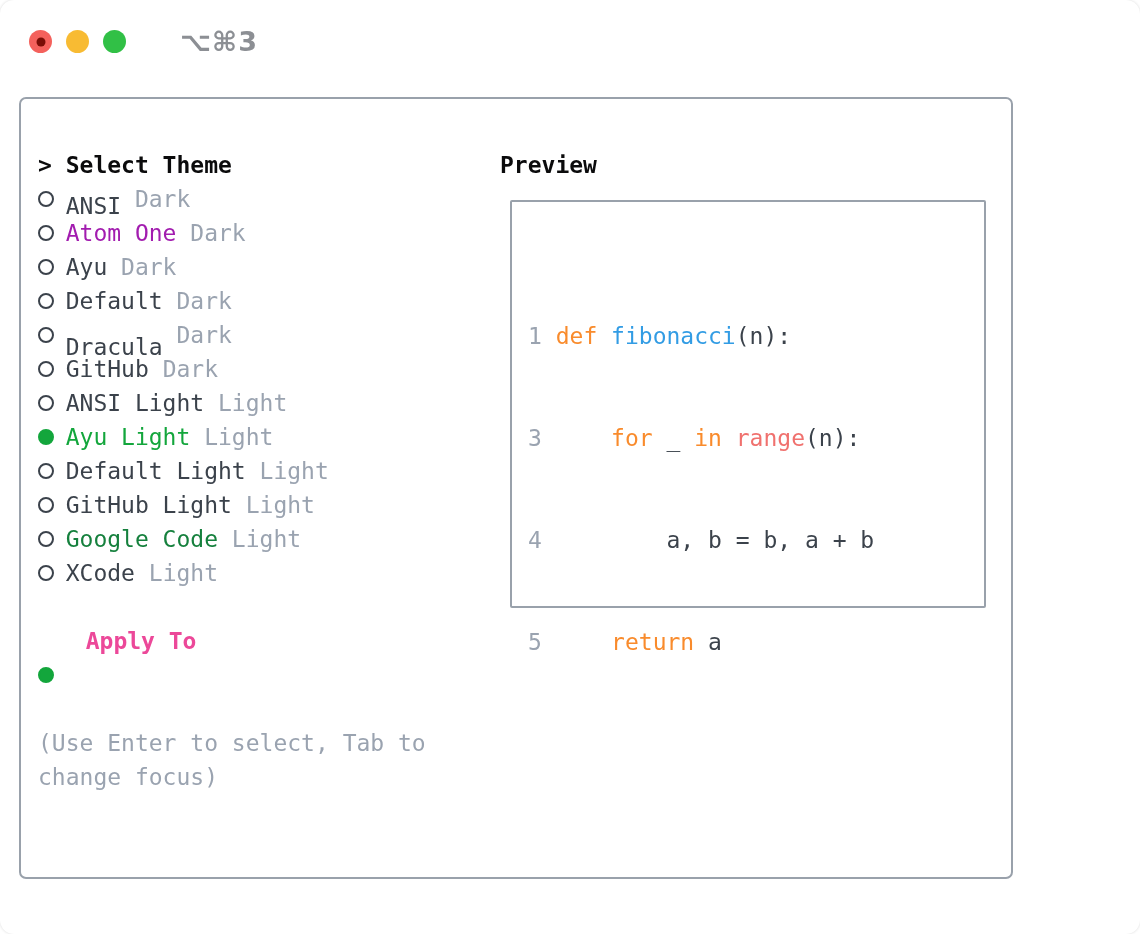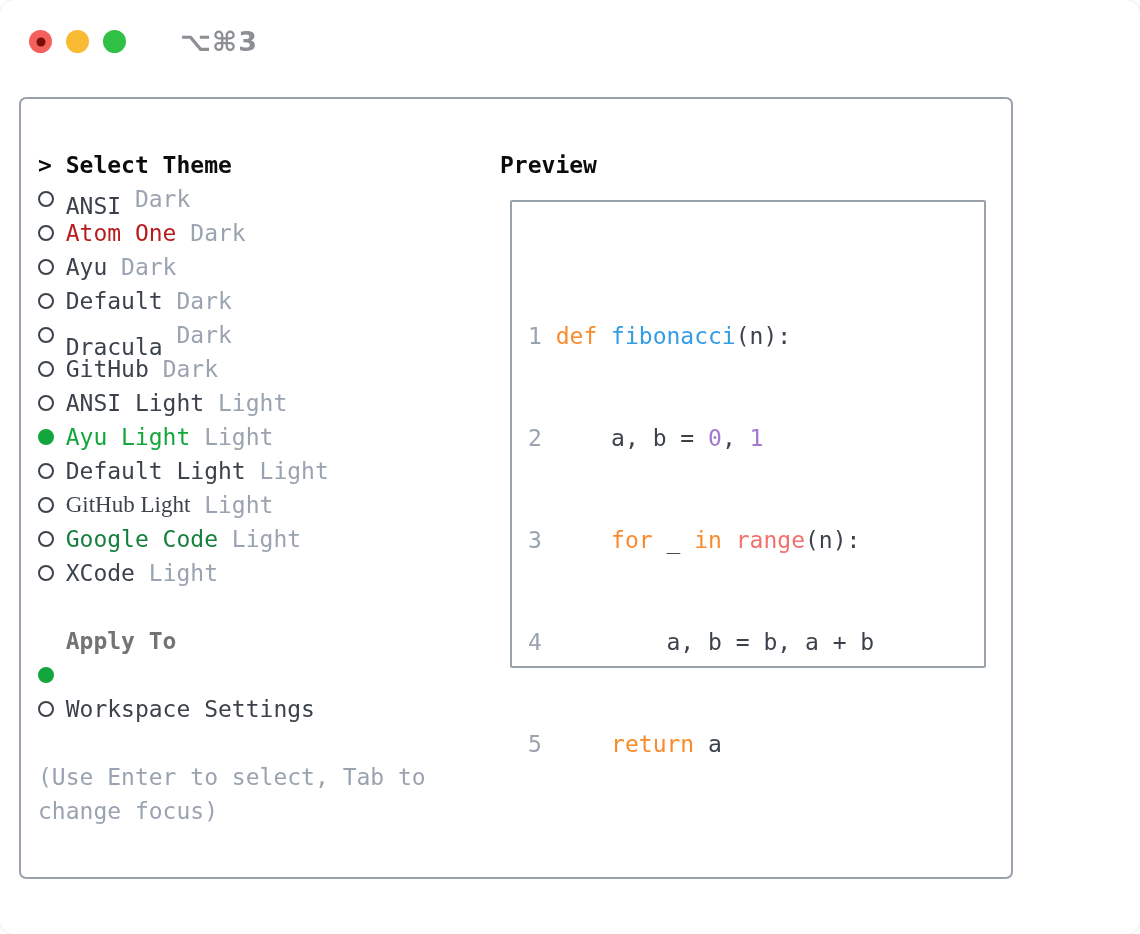--- a/index.html
+++ b/index.html
@@ -64,21 +64,21 @@
   .hdr { font-weight: 700; }
   .iname { margin-right: 13.85px; }
   
   .preview-header {
     position: absolute; left: 479px; top: 49px;
     height: 34px; line-height: 34px;
     font-size: 23px; font-weight: 700;
   }
   .preview-box {
     position: absolute; left: 489px; top: 101px;
-    width: 476px; height: 468px;
+    width: 476px; height: 408px;
     box-sizing: border-box;
     border: 2px solid #99a1ab;
     border-radius: 2px;
     background: #ffffff;
   }
   .code {
     position: absolute; left: 16px; top: 49px;
     font-size: 23px; line-height: 34px;
     white-space: pre;
   }
@@ -104,21 +104,21 @@
     <div class="menu">
 
       <div class="row">
         <span class="glyph prompt" style="color: rgb(11, 11, 12);">&gt;</span><span class="hdr" style="color: rgb(11, 11, 12);">Select Theme</span>
       </div>
 
       <div class="row">
         <span class="glyph"><span class="radio"></span></span><span class="iname" style="color: rgb(59, 66, 75); margin-top: 13px;">ANSI</span><span class="ivariant" style="color: rgb(154, 163, 176);">Dark</span>
       </div>
       <div class="row">
-        <span class="glyph"><span class="radio"></span></span><span class="iname" style="color: #b91c1c;">Atom One</span><span class="ivariant" style="color: rgb(154, 163, 176);">Dark</span>
+        <span class="glyph"><span class="radio"></span></span><span class="iname" style="color: #a21caf;">Atom One</span><span class="ivariant" style="color: rgb(154, 163, 176);">Dark</span>
       </div>
       <div class="row">
         <span class="glyph"><span class="radio"></span></span><span class="iname" style="color: rgb(59, 66, 75);">Ayu</span><span class="ivariant" style="color: rgb(154, 163, 176);">Dark</span>
       </div>
       <div class="row">
         <span class="glyph"><span class="radio"></span></span><span class="iname" style="color: rgb(59, 66, 75);">Default</span><span class="ivariant" style="color: rgb(154, 163, 176);">Dark</span>
       </div>
       <div class="row">
         <span class="glyph"><span class="radio"></span></span><span class="iname" style="color: rgb(59, 66, 75); margin-top: 24px;">Dracula</span><span class="ivariant" style="color: rgb(154, 163, 176);">Dark</span>
       </div>
@@ -128,55 +128,51 @@
       <div class="row">
         <span class="glyph"><span class="radio"></span></span><span class="iname" style="color: rgb(59, 66, 75);">ANSI Light</span><span class="ivariant" style="color: rgb(154, 163, 176);">Light</span>
       </div>
       <div class="row">
         <span class="glyph"><span class="radio" style="background: rgb(19, 166, 60); border-color: rgb(19, 166, 60);"></span></span><span class="iname" style="color: rgb(19, 166, 60);">Ayu Light</span><span class="ivariant" style="color: rgb(154, 163, 176);">Light</span>
       </div>
       <div class="row">
         <span class="glyph"><span class="radio"></span></span><span class="iname" style="color: rgb(59, 66, 75);">Default Light</span><span class="ivariant" style="color: rgb(154, 163, 176);">Light</span>
       </div>
       <div class="row">
-        <span class="glyph"><span class="radio"></span></span><span class="iname" style="color: rgb(59, 66, 75); font-family: Liberation Serif, serif;">GitHub Light</span><span class="ivariant" style="color: rgb(154, 163, 176);">Light</span>
+        <span class="glyph"><span class="radio"></span></span><span class="iname" style="color: rgb(59, 66, 75);">GitHub Light</span><span class="ivariant" style="color: rgb(154, 163, 176);">Light</span>
       </div>
       <div class="row">
         <span class="glyph"><span class="radio"></span></span><span class="iname" style="color: #15803d;">Google Code</span><span class="ivariant" style="color: rgb(154, 163, 176);">Light</span>
       </div>
       <div class="row">
         <span class="glyph"><span class="radio"></span></span><span class="iname" style="color: rgb(59, 66, 75);">XCode</span><span class="ivariant" style="color: rgb(154, 163, 176);">Light</span>
       </div>
 
       <div class="row"></div>
 
       <div class="row">
-        <span class="glyph"></span><span class="hdr" style="color: #737373;">Apply To</span>
+        <span class="glyph"></span><span class="hdr" style="color: #ec4899; margin-left: 20px;">Apply To</span>
       </div>
 
       <div class="row">
         <span class="glyph"><span class="radio" style="background: rgb(19, 166, 60); border-color: rgb(19, 166, 60);"></span></span>
-      </div>
-      <div class="row">
-        <span class="glyph"><span class="radio"></span></span><span class="iname" style="color: rgb(59, 66, 75);">Workspace Settings</span>
       </div>
 
       <div class="row"></div>
 
       <div class="row footer-line" style="color: rgb(154, 163, 176);">(Use Enter to select, Tab to</div>
       <div class="row footer-line" style="color: rgb(154, 163, 176);">change focus)</div>
 
     </div>
 
     <div class="preview-header" style="color: rgb(11, 11, 12);">Preview</div>
 
     <div class="preview-box">
       <div class="code">
         <div class="crow"><span style="color: rgb(154, 163, 176);">1 </span><span style="color: rgb(249, 139, 44);">def </span><span style="color: rgb(50, 156, 228);">fibonacci</span><span style="color: rgb(59, 66, 75);">(n):</span></div>
-        <div class="crow"><span style="color: rgb(154, 163, 176);">2 </span><span style="color: rgb(59, 66, 75);">    a, b = </span><span style="color: rgb(163, 121, 207);">0</span><span style="color: rgb(59, 66, 75);">, </span><span style="color: rgb(163, 121, 207);">1</span></div>
         <div class="crow"><span style="color: rgb(154, 163, 176);">3 </span><span style="color: rgb(59, 66, 75);">    </span><span style="color: rgb(249, 139, 44);">for</span><span style="color: rgb(59, 66, 75);"> _ </span><span style="color: rgb(249, 139, 44);">in</span><span style="color: rgb(59, 66, 75);"> </span><span style="color: rgb(240, 113, 110);">range</span><span style="color: rgb(59, 66, 75);">(n):</span></div>
         <div class="crow"><span style="color: rgb(154, 163, 176);">4 </span><span style="color: rgb(59, 66, 75);">        a, b = b, a + b</span></div>
         <div class="crow"><span style="color: rgb(154, 163, 176);">5 </span><span style="color: rgb(59, 66, 75);">    </span><span style="color: rgb(249, 139, 44);">return</span><span style="color: rgb(59, 66, 75);"> a</span></div>
         <div class="crow"></div>
         <div class="crow"></div>
         
         
       </div>
     </div>
 

